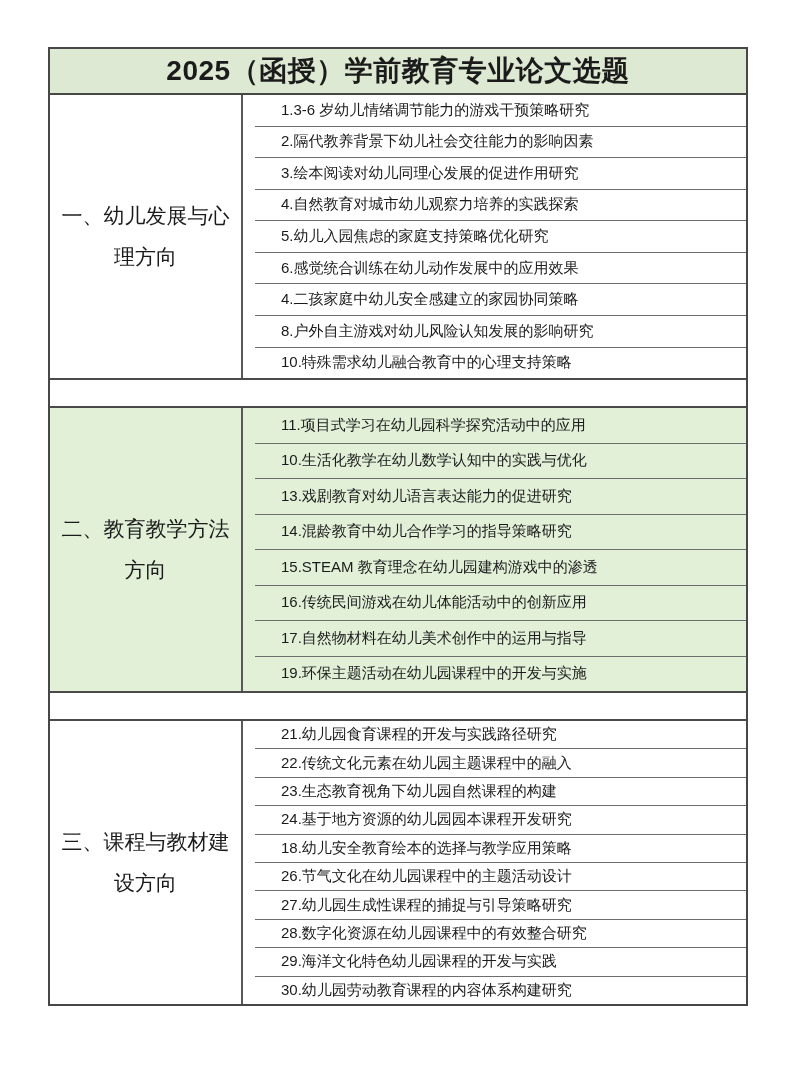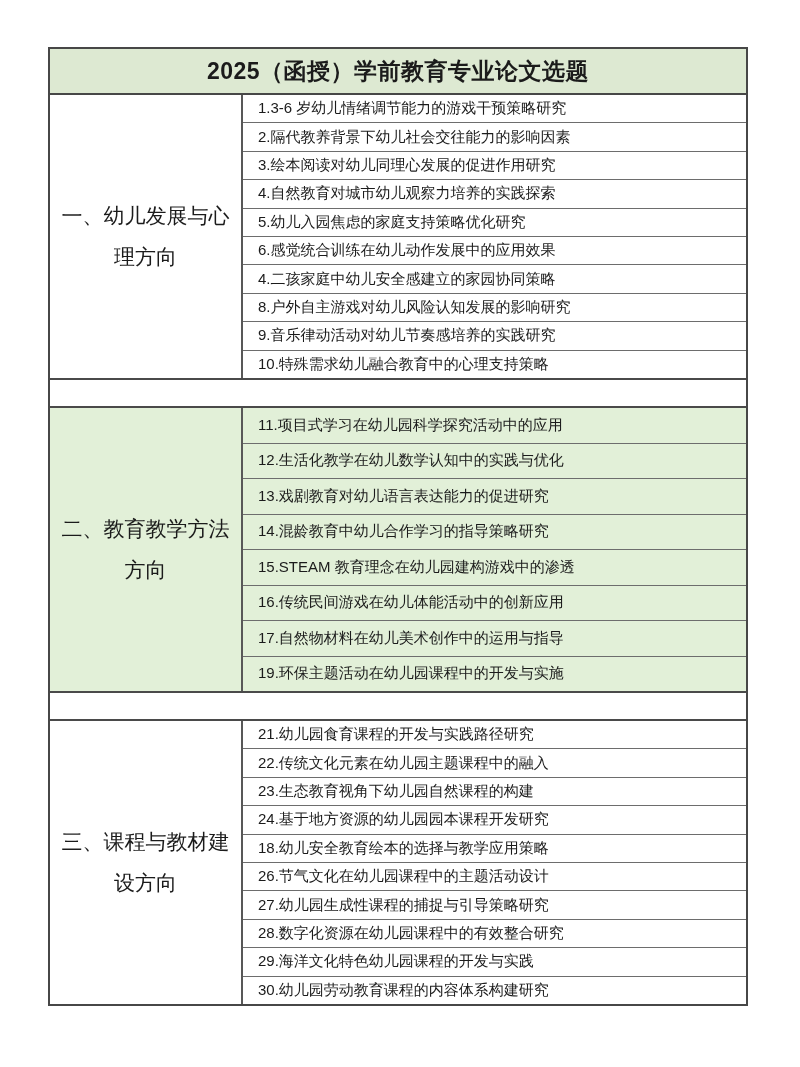--- a/index.html
+++ b/index.html
@@ -8,37 +8,37 @@
     background:#ffffff;color:#1b1b1b;
     font-family:"Liberation Sans","DejaVu Sans",sans-serif;
   }
   .doc-table{
     position:absolute;left:48px;top:47px;width:700px;
     border:2px solid #474747;background:#ffffff;box-sizing:border-box;
   }
   .title-row{
     height:44px;border-bottom:2px solid #474747;
     display:flex;align-items:center;justify-content:center;
-    font-weight:bold;font-size:23px;letter-spacing:0.5px;
+    font-weight:bold;font-size:28px;letter-spacing:0.5px;
     background:#dde9d2;
   }
   .section{display:flex;height:283px;border-bottom:2px solid #4a4a4a;background:#ffffff;}
   .section.highlight{background:#e2f0d8;}
   .section:last-of-type{border-bottom:none;}
   .label-cell{
     width:193px;min-width:193px;box-sizing:border-box;
     border-right:2px solid #585858;
     display:flex;align-items:center;justify-content:center;
     text-align:center;font-size:21px;line-height:1.95;padding:0 10px;
   }
   .rows{flex:1;display:flex;flex-direction:column;min-width:0;}
   .row{
-    flex:1;display:flex;align-items:center;padding:0 15px;
+    flex:1;display:flex;align-items:center;padding:0 26px;
     font-size:15px;border-bottom:1px solid #6d6d6d;
-    white-space:nowrap;overflow:hidden;
+    white-space:nowrap;overflow:hidden;margin-left:12px;
   }
   .rows .row:last-child{border-bottom:none;}
   .spacer-row{height:26px;background:#ffffff;border-bottom:2px solid #4a4a4a;}
 </style>
 </head>
 <body style="background: rgb(255, 255, 255);">
 
 <div class="doc-table">
 
   <div class="title-row" style="background: rgb(221, 233, 210);">
@@ -66,38 +66,35 @@
       <div class="row">
           <span>6.感觉统合训练在幼儿动作发展中的应用效果</span>
         </div>
       <div class="row">
           <span>4.二孩家庭中幼儿安全感建立的家园协同策略</span>
         </div>
       <div class="row">
           <span>8.户外自主游戏对幼儿风险认知发展的影响研究</span>
         </div>
       <div class="row">
-          <span>9.音乐律动活动对幼儿节奏感培养的实践研究</span>
-        </div>
-      <div class="row">
           <span>10.特殊需求幼儿融合教育中的心理支持策略</span>
         </div>
     </div>
   </div>
 
   <div class="spacer-row"></div>
 
   <div class="section highlight" style="background: rgb(226, 240, 216);">
     <div class="label-cell">二、教育教学方法方向</div>
     <div class="rows">
       <div class="row">
           <span>11.项目式学习在幼儿园科学探究活动中的应用</span>
         </div>
       <div class="row">
-          <span>12.生活化教学在幼儿数学认知中的实践与优化</span>
+          <span>10.生活化教学在幼儿数学认知中的实践与优化</span>
         </div>
       <div class="row">
           <span>13.戏剧教育对幼儿语言表达能力的促进研究</span>
         </div>
       <div class="row">
           <span>14.混龄教育中幼儿合作学习的指导策略研究</span>
         </div>
       <div class="row">
           <span>15.STEAM 教育理念在幼儿园建构游戏中的渗透</span>
         </div>

